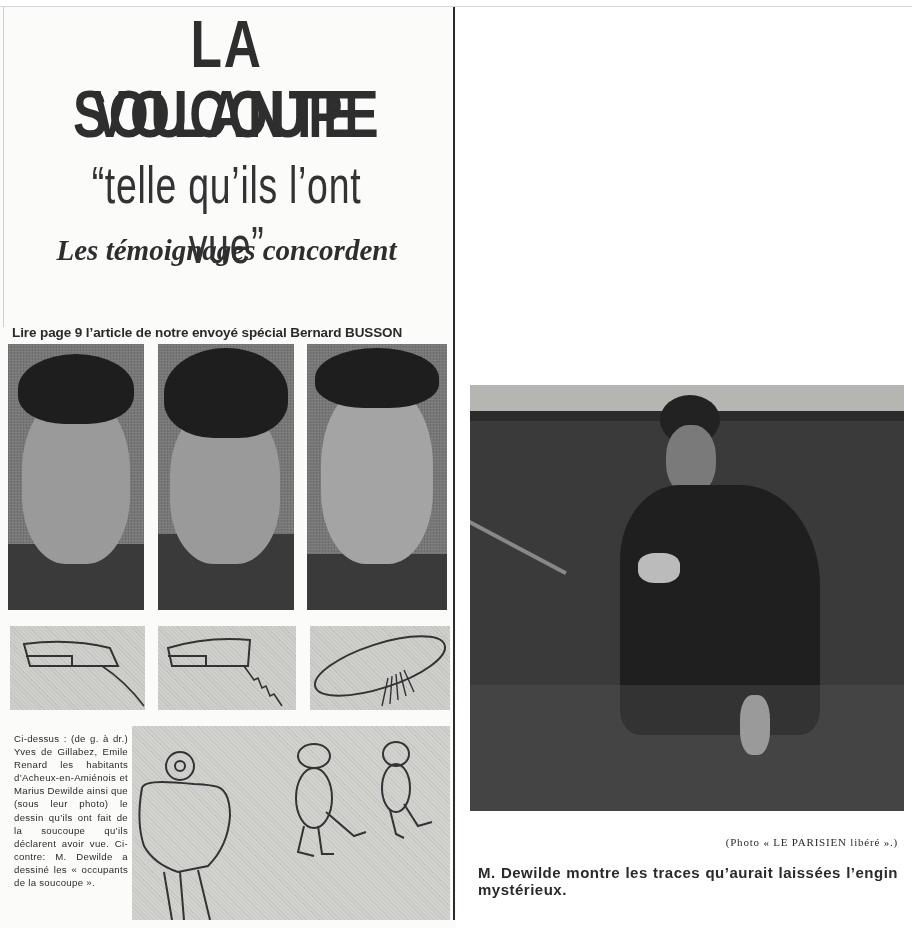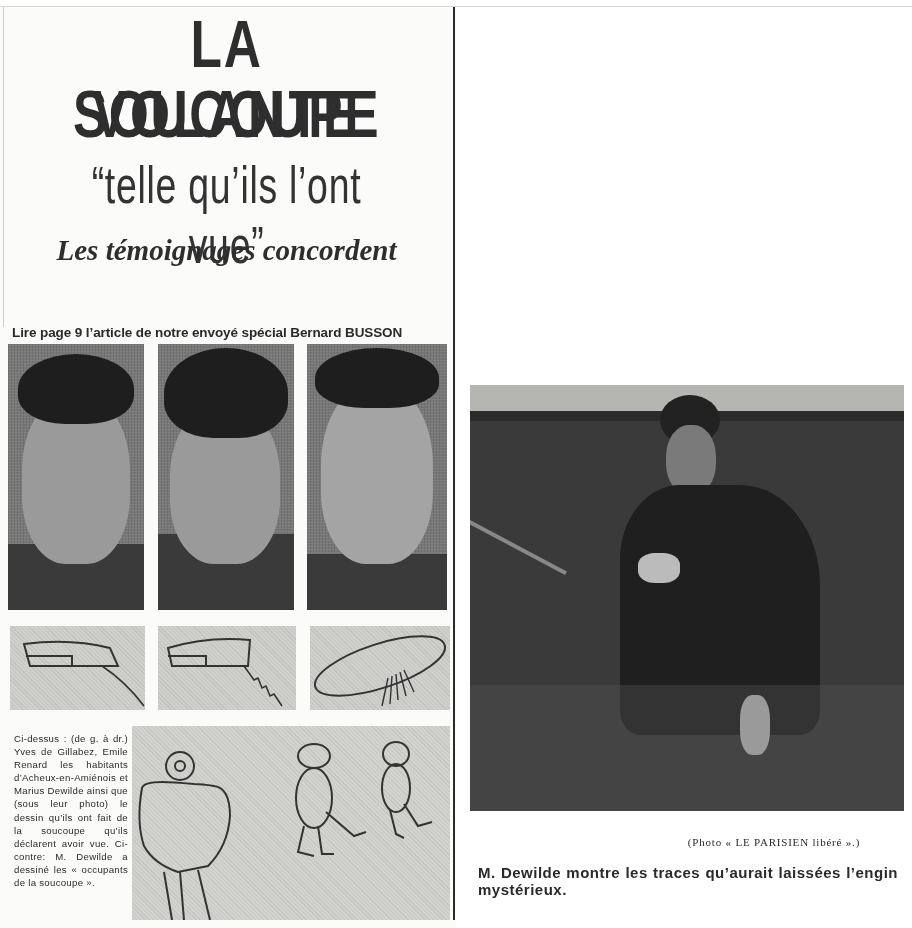--- a/index.html
+++ b/index.html
@@ -66,21 +66,21 @@
       font-weight: normal; color: #2a2a2a; text-align: justify; letter-spacing: 0.3px;
     }
     .field {
       position: absolute; left: 470px; top: 385px; width: 434px; height: 426px; background: #3a3a3a;
     }
     .caption-right {
       position: absolute; left: 478px; top: 864px; width: 420px; font-size: 15px; font-weight: bold;
       color: #2a2a2a; text-align: justify; text-align-last: justify; letter-spacing: 0.5px;
     }
     .credit {
-      position: absolute; left: 650px; top: 836px; width: 248px; text-align: center;
+      position: absolute; left: 650px; top: 836px; width: 248px; text-align: right;
       font-family: "Liberation Serif", serif; font-size: 11px; color: #2a2a2a; letter-spacing: 0.8px;
     }
   </style>
 </head>
 <body>
 
 <div class="topline"></div>
 
 <div class="clip">
   <div class="vrule-l"></div>

